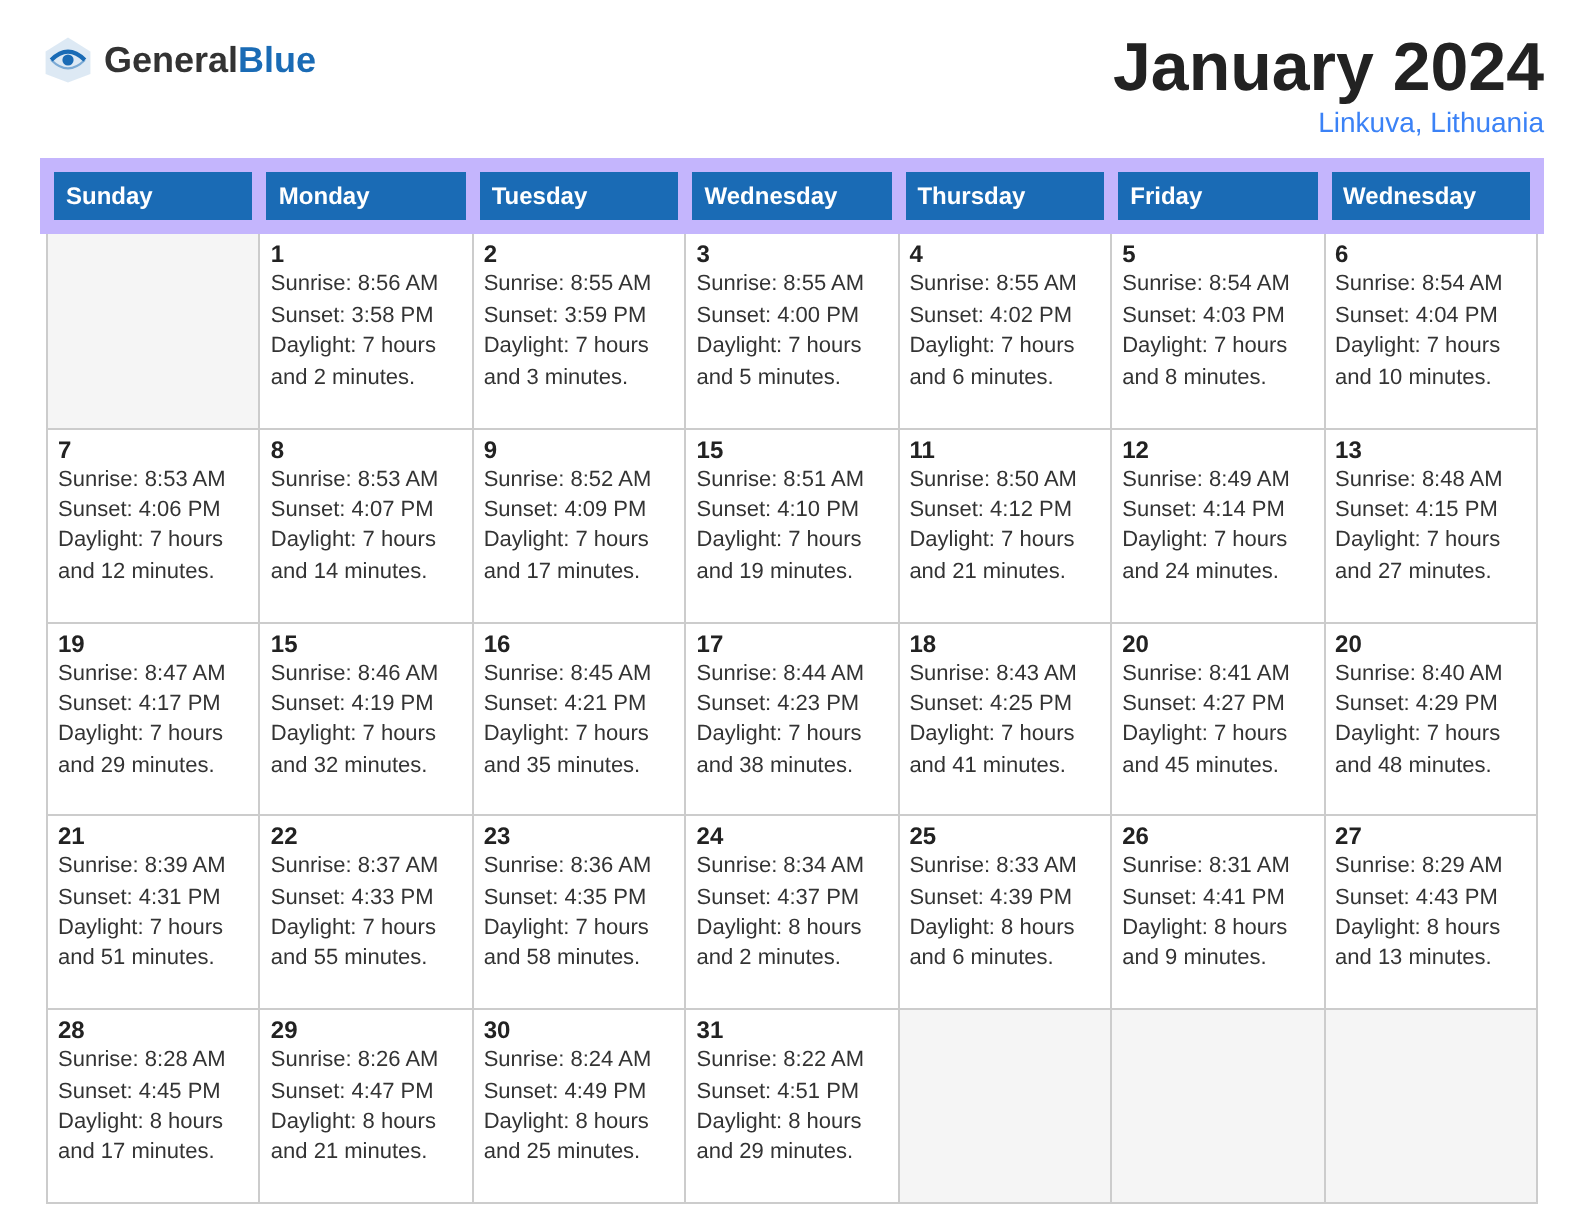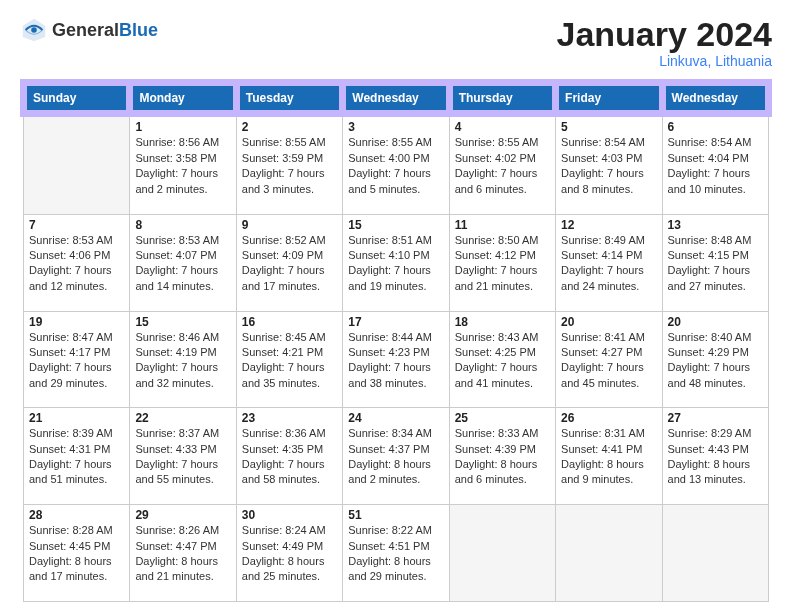--- a/index.html
+++ b/index.html
@@ -258,21 +258,21 @@
           </td>
           <td>
             <span class="day-number">29</span>
             <div class="day-info">Sunrise: 8:26 AM<br>Sunset: 4:47 PM<br>Daylight: 8 hours<br>and 21 minutes.</div>
           </td>
           <td>
             <span class="day-number">30</span>
             <div class="day-info">Sunrise: 8:24 AM<br>Sunset: 4:49 PM<br>Daylight: 8 hours<br>and 25 minutes.</div>
           </td>
           <td>
-            <span class="day-number">51</span>
+            <span class="day-number">31</span>
             <div class="day-info">Sunrise: 8:22 AM<br>Sunset: 4:51 PM<br>Daylight: 8 hours<br>and 29 minutes.</div>
           </td>
           <td class="empty"></td>
           <td class="empty"></td>
           <td class="empty"></td>
         </tr>
       </tbody>
   </table>
 </div>
 

